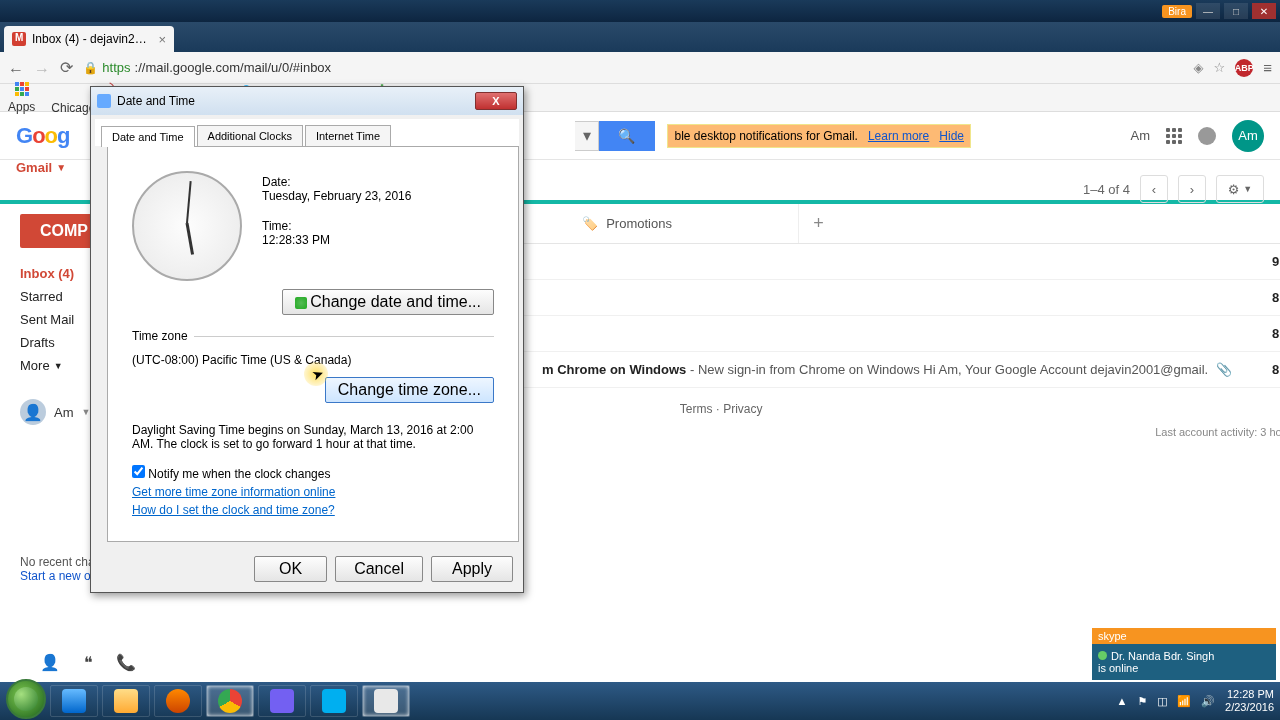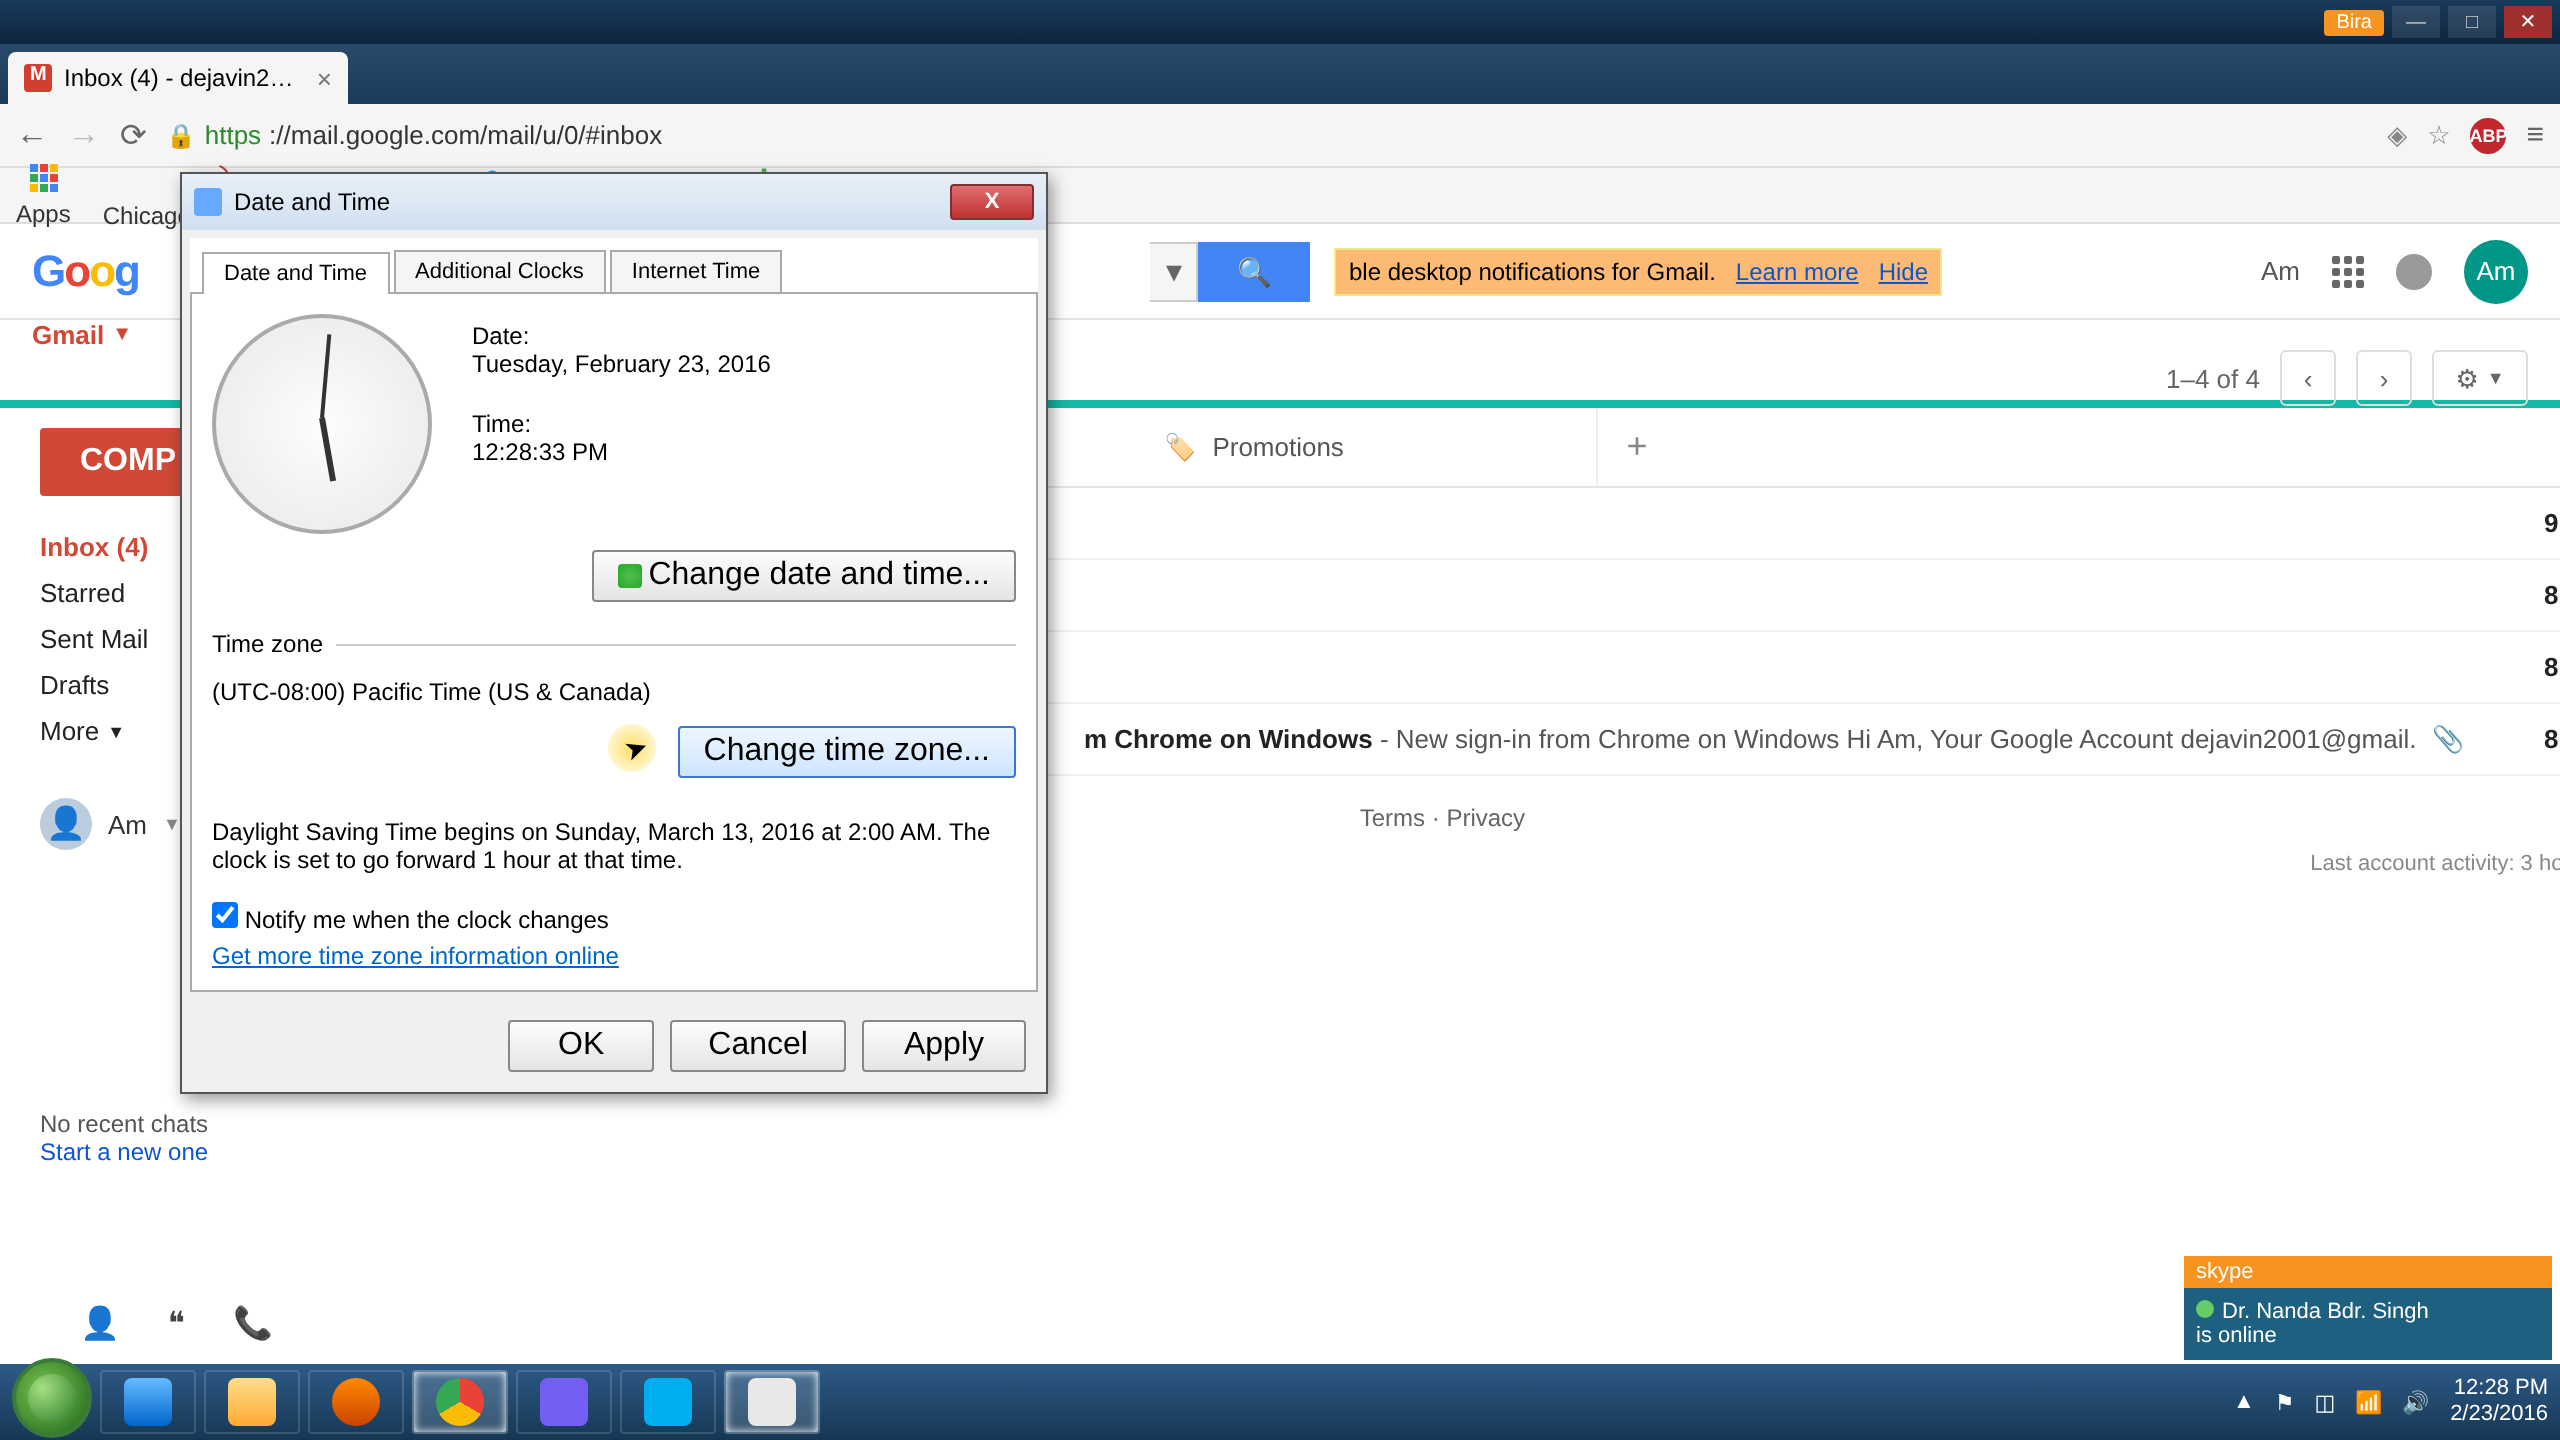--- a/index.html
+++ b/index.html
@@ -87,21 +87,21 @@
 
 
 .dialog { position:absolute; top:86px; left:90px; width:434px; background:#f0f0f0; border:1px solid #555; box-shadow:2px 3px 8px rgba(0,0,0,.4); font-size:12px; }
 .dlg-title { height:28px; background:linear-gradient(#e8f0f8,#d0e0f0); display:flex; align-items:center; padding:0 6px; gap:6px; }
 .dlg-title .ico { width:14px;height:14px;background:#6af;border-radius:2px; }
 .dlg-title .ttl { flex:1; color:#000; }
 .dlg-close { width:42px; height:18px; background:linear-gradient(#e07070,#c03030); color:#fff; border:1px solid #803030; border-radius:2px; display:flex;align-items:center;justify-content:center;font-size:11px;font-weight:bold; }
 .dlg-tabs { display:flex; padding:6px 6px 0 6px; background:#fff; margin:4px 4px 0 4px; }
 .dlg-tab { border:1px solid #aaa; border-bottom:none; padding:4px 10px; background:#f5f5f5; font-size:11px; margin-right:2px; }
 .dlg-tab.active { background:#fff; position:relative; top:1px; }
-.dlg-content { background:#fff; margin:0 4px 4px 4px; border:1px solid #aaa; padding:10px; }
+.dlg-content { background:#fff; margin:0 4px 4px 16px; border:1px solid #aaa; padding:24px; }
 .dlg-top { display:flex; gap:20px; }
 .clock-face { width:110px; height:110px; border:2px solid #aaa; border-radius:50%; background:radial-gradient(#fdfdfd,#e8e8e8); position:relative; }
 .clock-face::before{content:"";position:absolute;left:50%;top:8px;width:2px;height:42px;background:#333;transform-origin:bottom;transform:translateX(-50%) rotate(5deg);}
 .clock-face::after{content:"";position:absolute;left:50%;top:18px;width:3px;height:32px;background:#333;transform-origin:bottom;transform:translateX(-50%) rotate(170deg);}
 .dlg-info { color:#000; }
 .dlg-info .lbl { margin-top:4px; }
 .btn-win { background:linear-gradient(#fdfdfd,#e5e5e5); border:1px solid #888; padding:3px 12px; font-size:16px; border-radius:2px; }
 .shield{display:inline-block;width:12px;height:12px;background:radial-gradient(#5b5,#2a2);border-radius:2px;vertical-align:middle;margin-right:3px;}
 .tz-section { margin-top:14px; }
 .tz-section fieldset { border:none; border-top:1px solid #ccc; }
@@ -336,20 +336,21 @@
       <div style="margin:10px 0;">(UTC-08:00) Pacific Time (US &amp; Canada)</div>
       <div style="text-align:right;">
         <button class="btn-win" style="background:linear-gradient(#eef6ff,#cde5ff);border-color:#3a78c8;">Change time zone...</button>
       </div>
     </div>
     <div style="margin-top:20px;">Daylight Saving Time begins on Sunday, March 13, 2016 at 2:00 AM. The clock is set to go forward 1 hour at that time.</div>
     <div style="margin-top:14px;">
       <label><input type="checkbox" checked="" style=""> <span>Notify me when the clock changes</span></label>
     </div>
     <span class="link">Get more time zone information online</span>
+    <span class="link">How do I set the clock and time zone?</span>
   </div>
   <div class="dlg-buttons">
     <button class="btn-win" style="padding:3px 24px;">OK</button>
     <button class="btn-win" style="padding:3px 18px;">Cancel</button>
     <button class="btn-win" style="padding:3px 20px;">Apply</button>
   </div>
 </div>
 
 <div class="cursor-glow"></div>
 <div class="cursor-arrow">➤</div>

